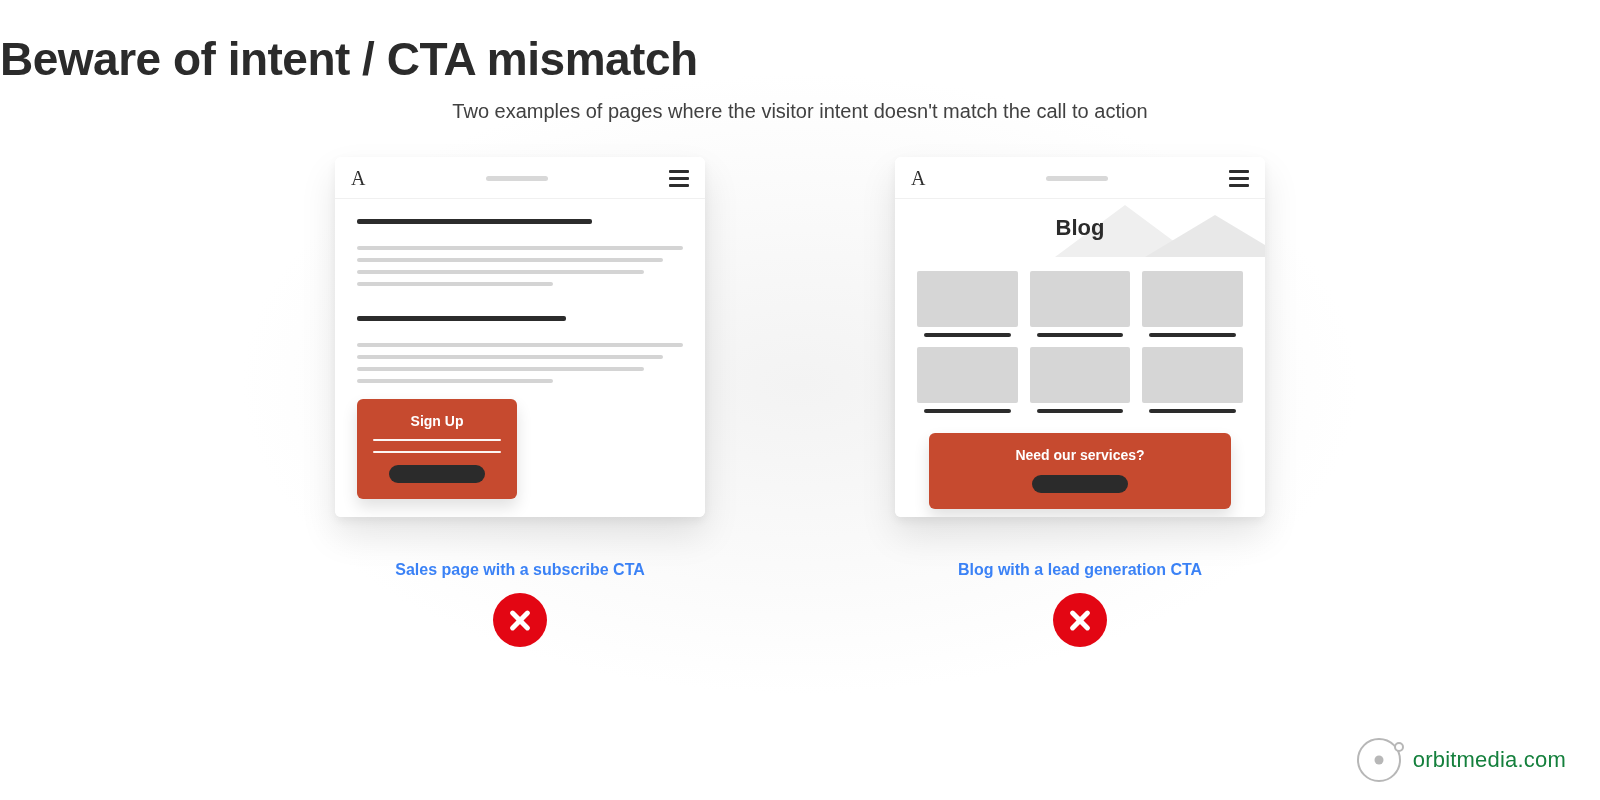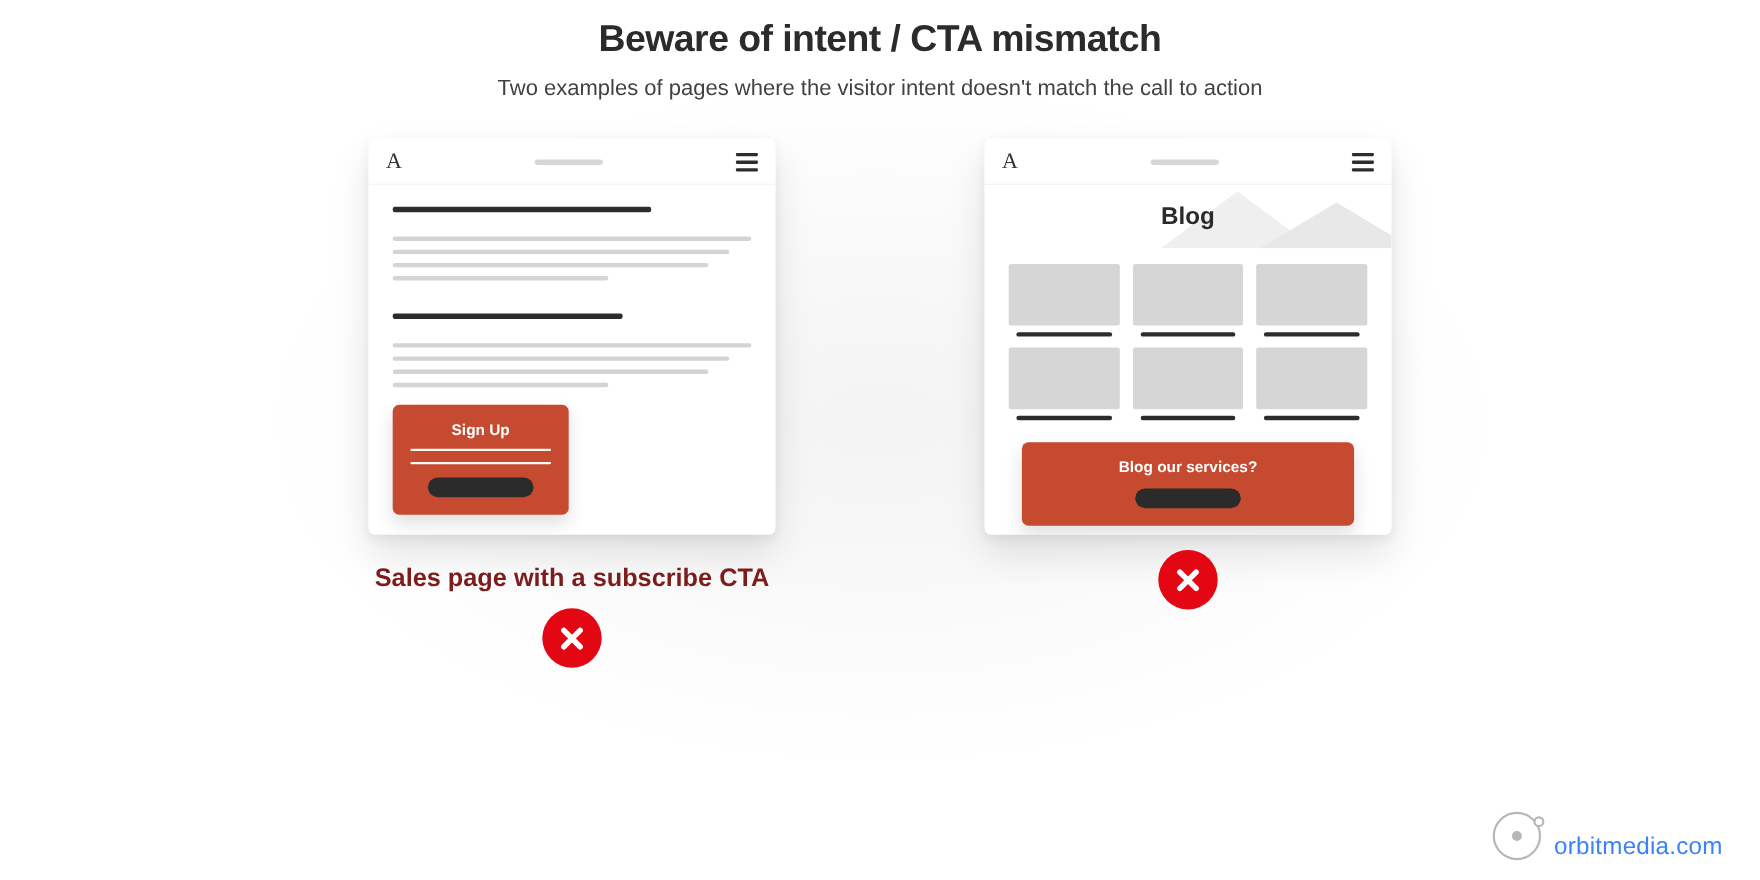--- a/index.html
+++ b/index.html
@@ -5,26 +5,26 @@
   * { box-sizing: border-box; margin: 0; padding: 0; }
   body {
     width: 1600px;
     height: 800px;
     font-family: -apple-system, BlinkMacSystemFont, "Segoe UI", Helvetica, Arial, sans-serif;
     background: radial-gradient(ellipse 900px 500px at 50% 48%, #f3f3f3 0%, #ffffff 62%);
     position: relative;
     overflow: hidden;
   }
   .title {
-    text-align: center;
-    font-size: 34px;
+    text-align: left;
+    font-size: 46px;
     font-weight: 800;
     color: #2b2b2b;
     letter-spacing: -0.5px;
-    padding-top: 16px;
+    padding-top: 32px;
   }
   .subtitle {
     text-align: center;
     font-size: 20px;
     color: #414141;
     margin-top: 14px;
     font-weight: 400;
   }
   .examples {
     display: flex;
@@ -161,24 +161,24 @@
     background: #c64a2f;
     border-radius: 6px;
     padding: 14px 16px 16px 16px;
     box-shadow: 0 8px 16px rgba(0,0,0,0.12);
     display: flex;
     flex-direction: column;
     align-items: center;
     gap: 10px;
   }
   .caption {
-    margin-top: 26px;
-    font-size: 23px;
+    margin-top: 44px;
+    font-size: 16px;
     font-weight: 600;
-    color: #7f1d1d;
+    color: #3b82f6;
     text-align: center;
   }
   .badge {
     margin-top: 14px;
     width: 54px;
     height: 54px;
     border-radius: 50%;
     background: #e30613;
     display: flex;
     align-items: center;
@@ -193,23 +193,23 @@
     background: #ffffff;
     border-radius: 3px;
   }
   .badge::before { transform: rotate(45deg); }
   .badge::after  { transform: rotate(-45deg); }
   .attribution {
     position: absolute;
     right: 34px;
     bottom: 18px;
     display: flex;
-    align-items: flex-end;
+    align-items: center;
     gap: 12px;
-    color: #3b82f6;
+    color: #15803d;
   }
   .orbit-logo {
     width: 44px; height: 44px; position: relative;
   }
   .orbit-logo .ring {
     position: absolute; inset: 0;
     border: 2.5px solid #b7b7b7;
     border-radius: 50%;
   }
   .orbit-logo .planet {
@@ -322,25 +322,26 @@
               <div class="blog-line"></div>
             </div>
           <div class="blog-card">
               <div class="blog-thumb"></div>
               <div class="blog-line"></div>
             </div>
         </div>
       </div>
       <div class="cta-wide-wrap">
         <div class="cta-wide">
-          <div class="cta-label">Blog our services?</div>
+          <div class="cta-label">Need our services?</div>
           <div class="cta-button"></div>
         </div>
       </div>
     </div>
+    <div class="caption">Blog with a lead generation CTA</div>
     <div class="badge"></div>
   </div>
 
 </div>
 
 <div class="attribution">
   <div class="orbit-logo">
     <div class="ring"></div>
     <div class="planet"></div>
     <div class="moon"></div>

